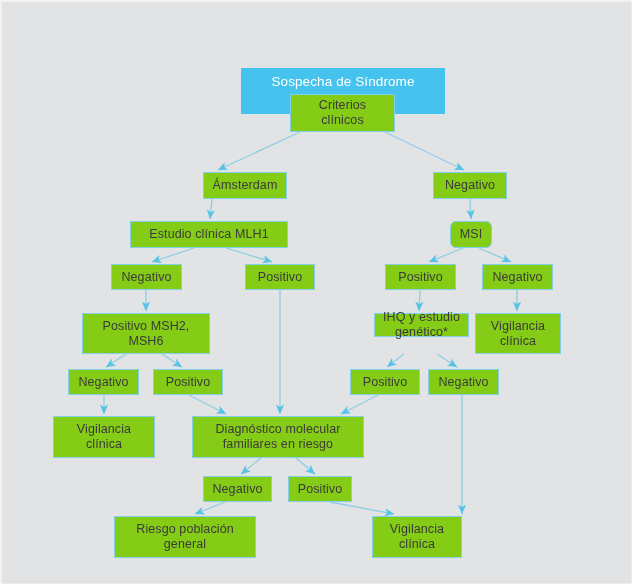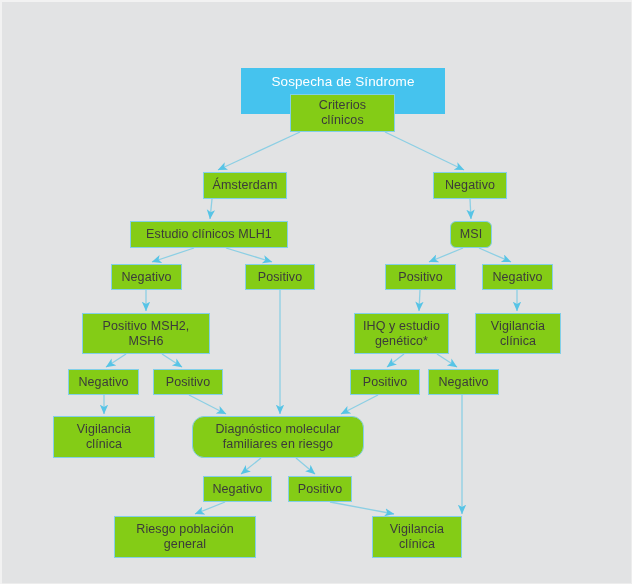--- a/index.html
+++ b/index.html
@@ -91,39 +91,39 @@
         <path d="M330,502 L394,514" marker-end="url(#ah)"></path>
       </g>
   </svg>
   <div id="node-layer">
       <div class="node header" style="left: 241px; top: 27px; width: 204px; height: 46px; margin-top: 41px;">Sospecha de Síndrome
 de Lynch</div>
       <div class="node" style="left: 290px; top: 94px; width: 105px; height: 38px;">Criterios
 clínicos</div>
       <div class="node" style="left: 172px; top: 172px; width: 84px; height: 27px; margin-left: 31px;">Ámsterdam</div>
       <div class="node" style="left: 433px; top: 172px; width: 74px; height: 27px;">Negativo</div>
-      <div class="node" style="left: 130px; top: 221px; width: 158px; height: 27px;">Estudio clínicos MLH1</div>
+      <div class="node" style="left: 130px; top: 221px; width: 158px; height: 27px;">Estudio clínica MLH1</div>
       <div class="node" style="left: 450px; top: 221px; width: 42px; height: 27px; border-radius: 6px;">MSI</div>
       <div class="node" style="left: 111px; top: 264px; width: 71px; height: 26px;">Negativo</div>
       <div class="node" style="left: 245px; top: 264px; width: 70px; height: 26px;">Positivo</div>
       <div class="node" style="left: 385px; top: 264px; width: 71px; height: 26px;">Positivo</div>
       <div class="node" style="left: 482px; top: 264px; width: 71px; height: 26px;">Negativo</div>
       <div class="node" style="left: 82px; top: 313px; width: 128px; height: 41px;">Positivo MSH2,
 MSH6</div>
-      <div class="node" style="left: 354px; top: 313px; width: 95px; height: 41px;">IHQ y estudio
+      <div class="node" style="left: 374px; top: 313px; width: 95px; height: 24px;">IHQ y estudio
 genético*</div>
       <div class="node" style="left: 475px; top: 313px; width: 86px; height: 41px;">Vigilancia
 clínica</div>
       <div class="node" style="left: 68px; top: 369px; width: 71px; height: 26px;">Negativo</div>
       <div class="node" style="left: 153px; top: 369px; width: 70px; height: 26px;">Positivo</div>
       <div class="node" style="left: 350px; top: 369px; width: 70px; height: 26px;">Positivo</div>
       <div class="node" style="left: 428px; top: 369px; width: 71px; height: 26px;">Negativo</div>
       <div class="node" style="left: 53px; top: 416px; width: 102px; height: 42px;">Vigilancia
 clínica</div>
-      <div class="node" style="left: 192px; top: 416px; width: 172px; height: 42px; border-radius: 12px;">Diagnóstico molecular
+      <div class="node" style="left: 192px; top: 416px; width: 172px; height: 42px;">Diagnóstico molecular
 familiares en riesgo</div>
       <div class="node" style="left: 203px; top: 476px; width: 69px; height: 26px;">Negativo</div>
       <div class="node" style="left: 288px; top: 476px; width: 64px; height: 26px;">Positivo</div>
       <div class="node" style="left: 114px; top: 516px; width: 142px; height: 42px;">Riesgo población
 general</div>
       <div class="node" style="left: 372px; top: 516px; width: 90px; height: 42px;">Vigilancia
 clínica</div>
     </div>
 </div>
 

